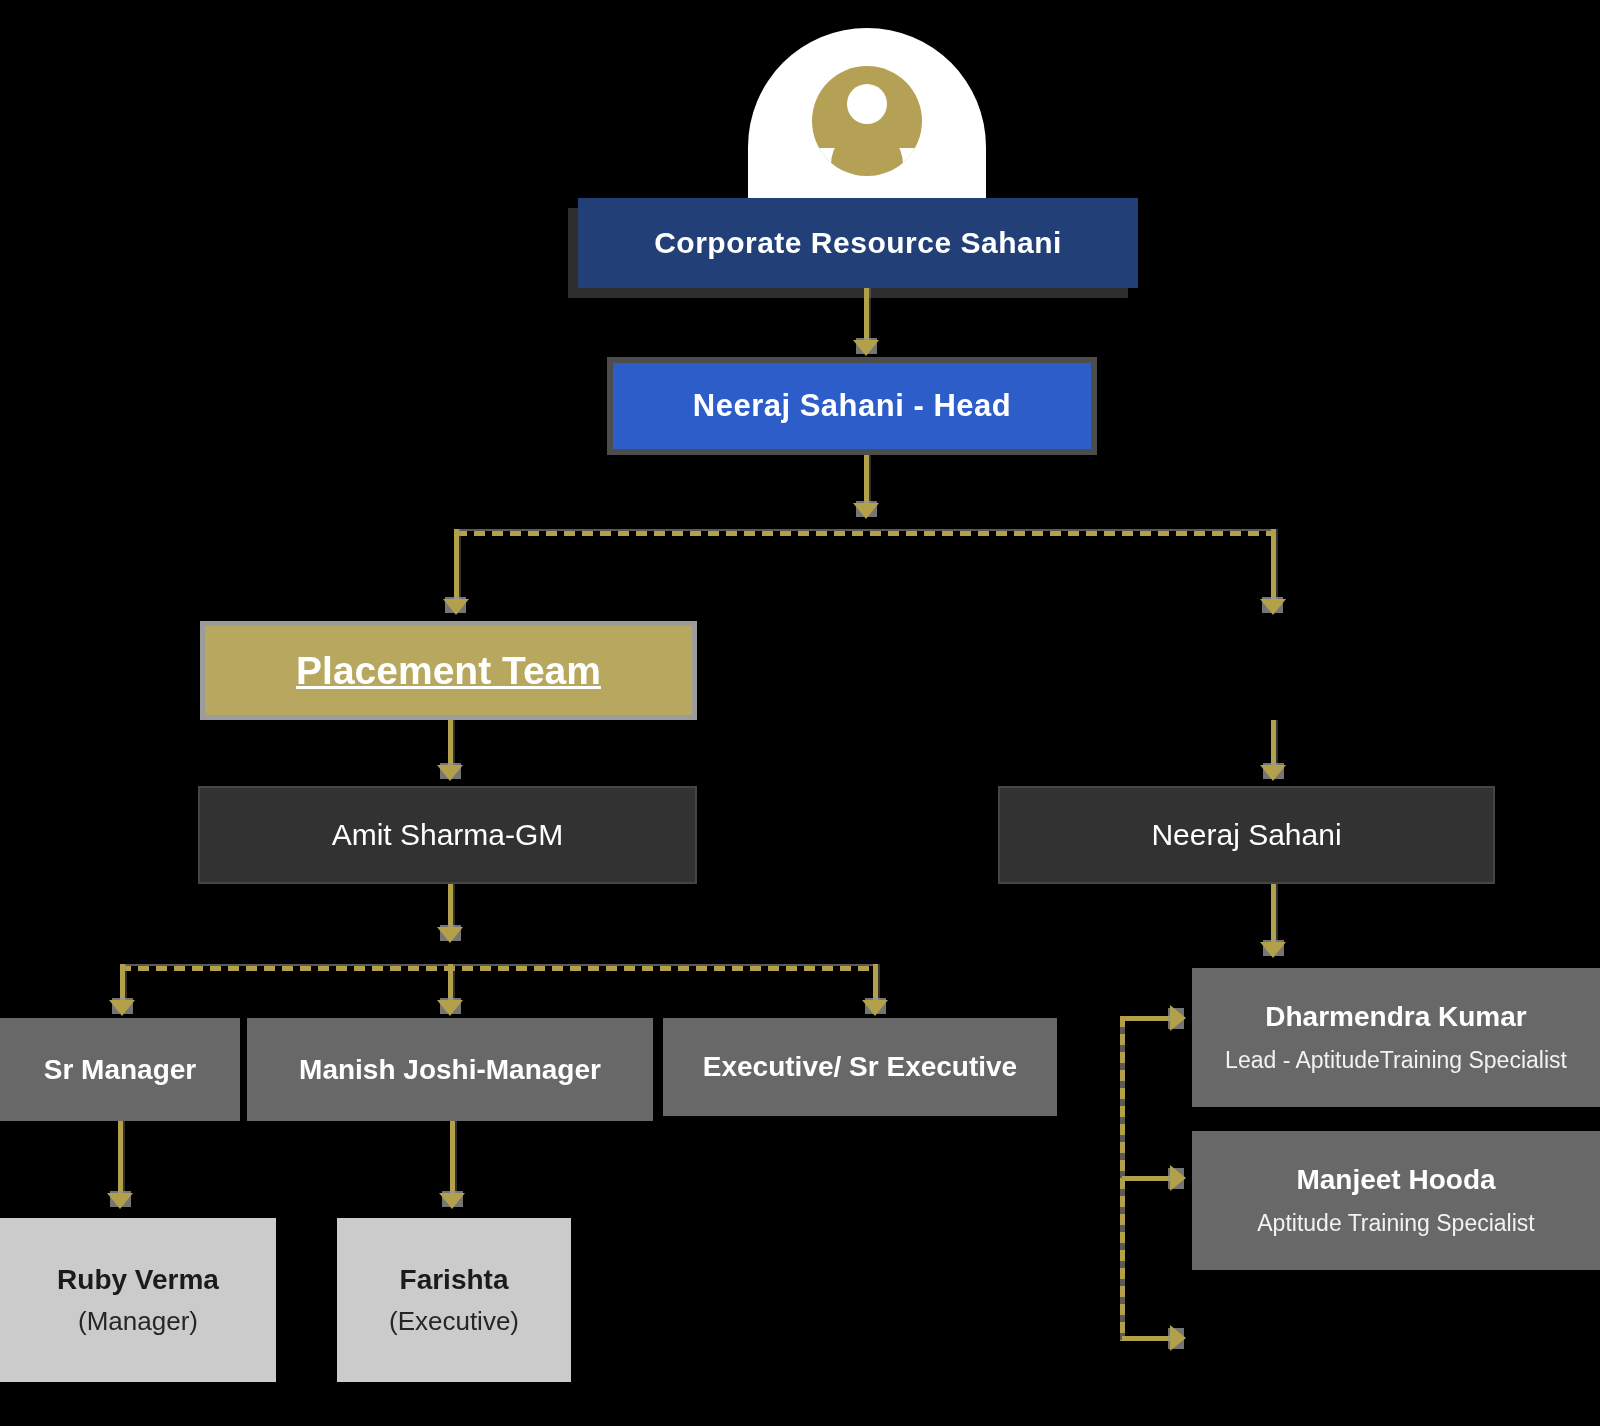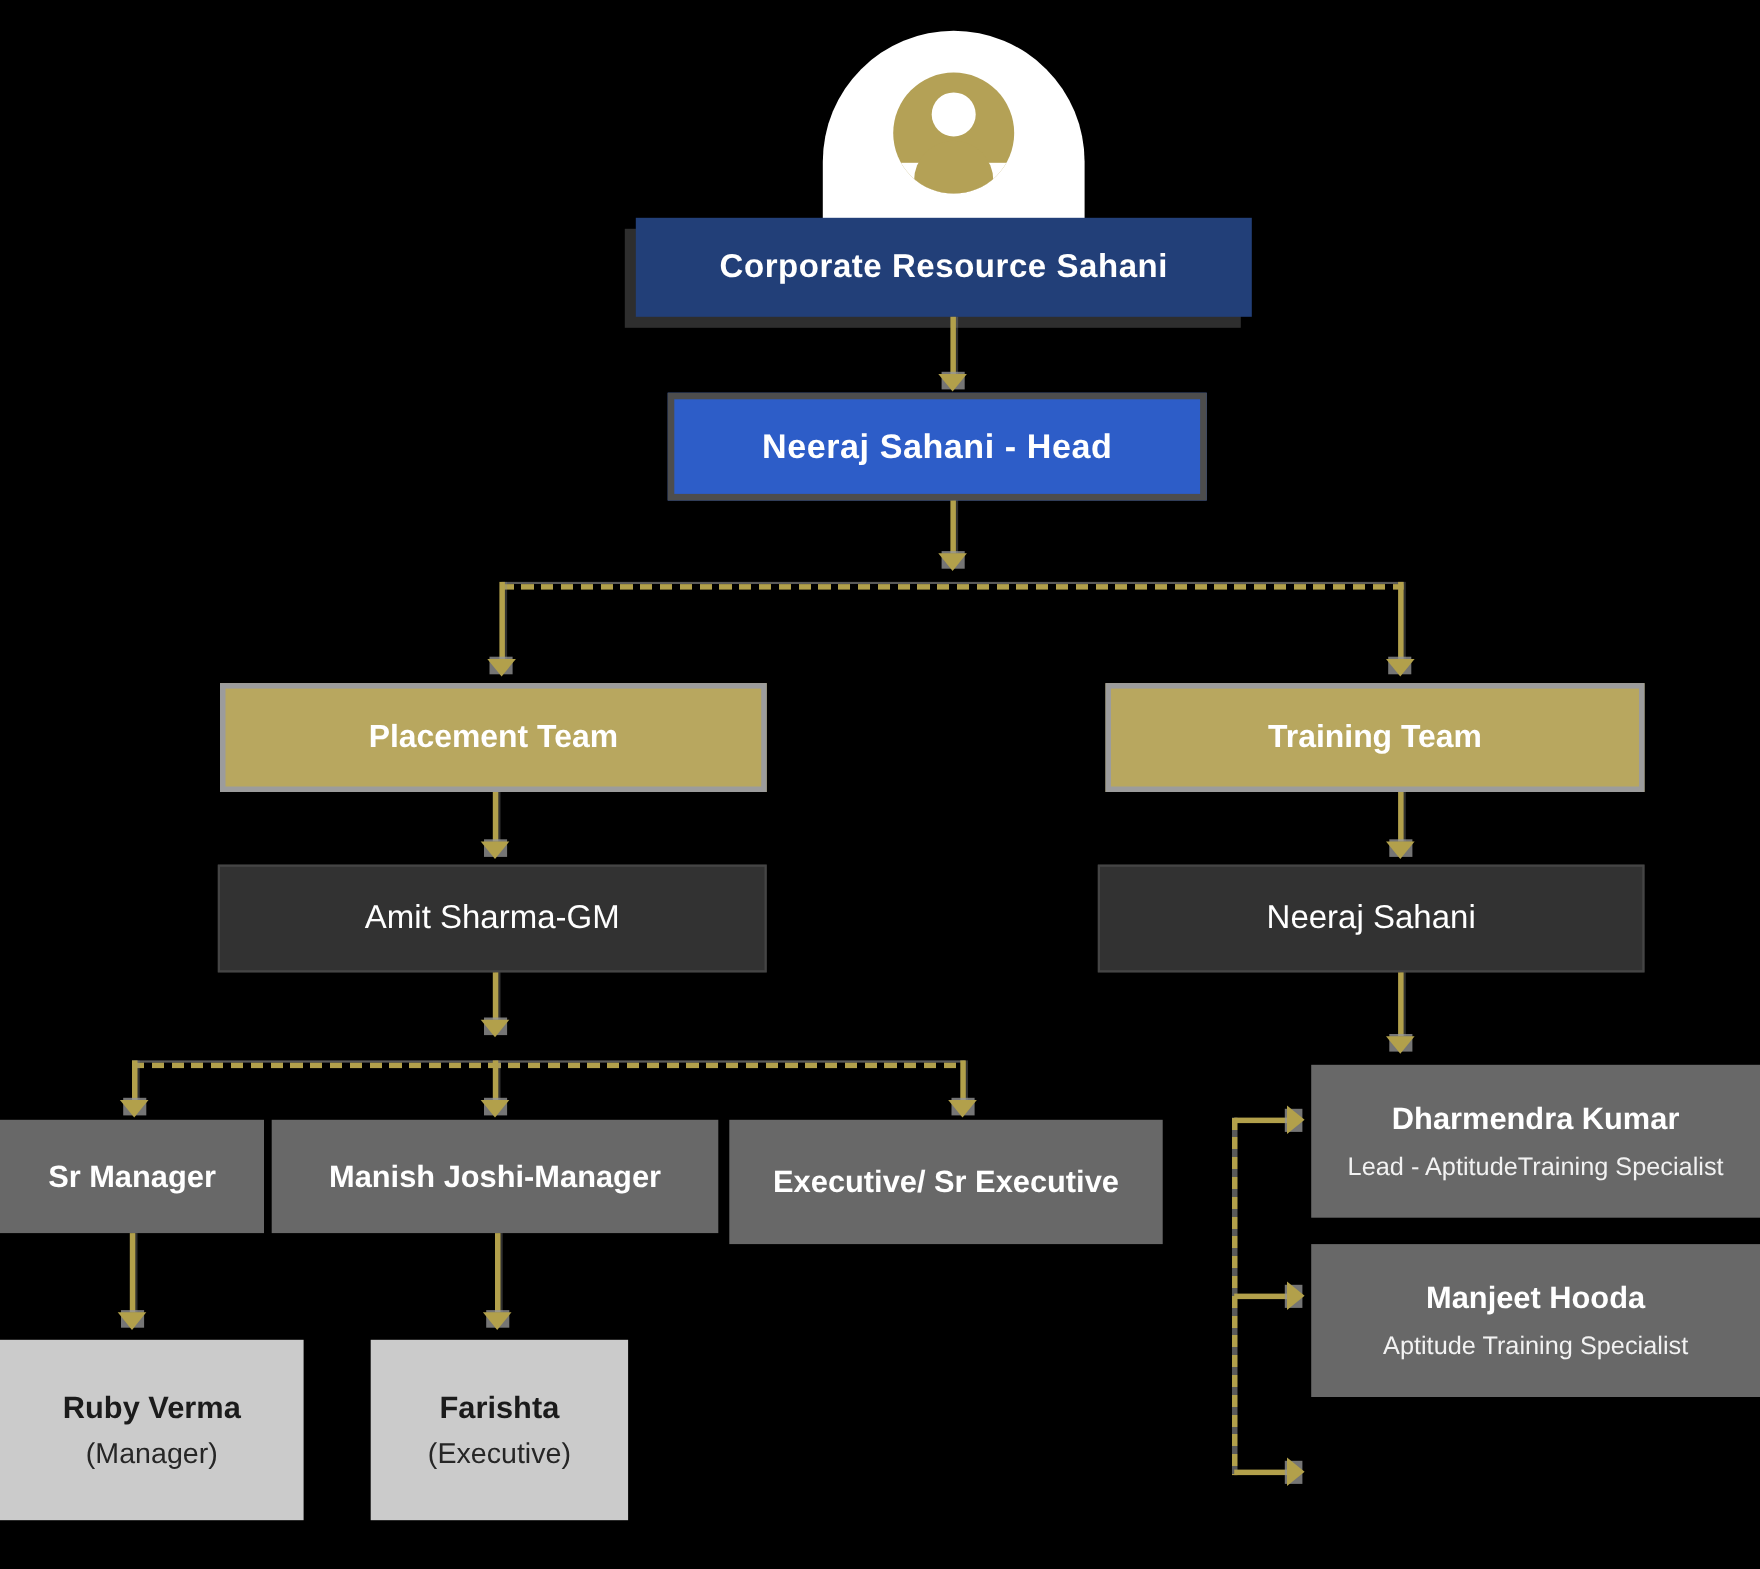--- a/index.html
+++ b/index.html
@@ -24,21 +24,21 @@
   }
   .node{
     position:absolute;display:flex;flex-direction:column;align-items:center;
     justify-content:center;text-align:center;box-sizing:border-box;color:#ffffff;
   }
   .navy{background:var(--navy);box-shadow:-10px 10px 0 var(--navyShadow);
         font-size:30px;font-weight:bold;letter-spacing:.5px;}
   .blue{background:var(--blue);border:6px solid var(--blueBorder);
         font-size:31px;font-weight:bold;letter-spacing:.5px;}
   .goldbox{background:var(--gold);border:5px solid var(--goldBorder);
-        font-size:29px;font-weight:bold;}
+        font-size:39px;font-weight:bold;text-decoration:underline;}
   .darkbox{background:var(--dark);border:2px solid #454545;
         font-size:30px;font-weight:normal;}
   .graybox{background:var(--gray);font-size:28px;font-weight:bold;}
   .lightbox{background:var(--light);color:#1b1b1b;font-size:28px;font-weight:bold;}
   .lightbox .sub{font-weight:normal;font-size:26px;color:#262626;margin-top:10px;}
   .graybox .name{font-size:28px;font-weight:bold;}
   .graybox .sub{font-weight:normal;font-size:23px;color:#f2f2f2;margin-top:14px;}
   
   .v{position:absolute;width:5px;background:var(--line);box-shadow:2px 0 0 rgba(140,140,140,.35);}
   .h{position:absolute;height:5px;background:var(--line);}
@@ -82,38 +82,35 @@
     <span>Corporate Resource Sahani</span>
   </div>
 
   <div class="node blue" style="left:607px;top:357px;width:490px;height:98px;">
     <span>Neeraj Sahani - Head</span>
   </div>
 
   <div class="node goldbox" style="left:200px;top:621px;width:497px;height:99px;">
     <span>Placement Team</span>
   </div>
-  <div class="node goldbox" style="left:1005px;top:621px;width:490px;height:99px;">
-    <span>Training Team</span>
-  </div>
 
   <div class="node darkbox" style="left:198px;top:786px;width:499px;height:98px;">
     <span>Amit Sharma-GM</span>
   </div>
   <div class="node darkbox" style="left:998px;top:786px;width:497px;height:98px;align-items:center;">
     <span>Neeraj Sahani</span>
   </div>
 
   <div class="node graybox" style="left:0px;top:1018px;width:240px;height:103px;">
     <span>Sr Manager</span>
   </div>
   <div class="node graybox" style="left:247px;top:1018px;width:406px;height:103px;">
     <span>Manish Joshi-Manager</span>
   </div>
-  <div class="node graybox" style="left:663px;top:1018px;width:394px;height:113px;">
+  <div class="node graybox" style="left:663px;top:1018px;width:394px;height:98px;">
     <span>Executive/ Sr Executive</span>
   </div>
 
   <div class="node lightbox" style="left:0px;top:1218px;width:276px;height:164px;">
     <span class="name">Ruby Verma</span>
     <span class="sub">(Manager)</span>
   </div>
   <div class="node lightbox" style="left:337px;top:1218px;width:234px;height:164px;">
     <span class="name">Farishta</span>
     <span class="sub">(Executive)</span>

